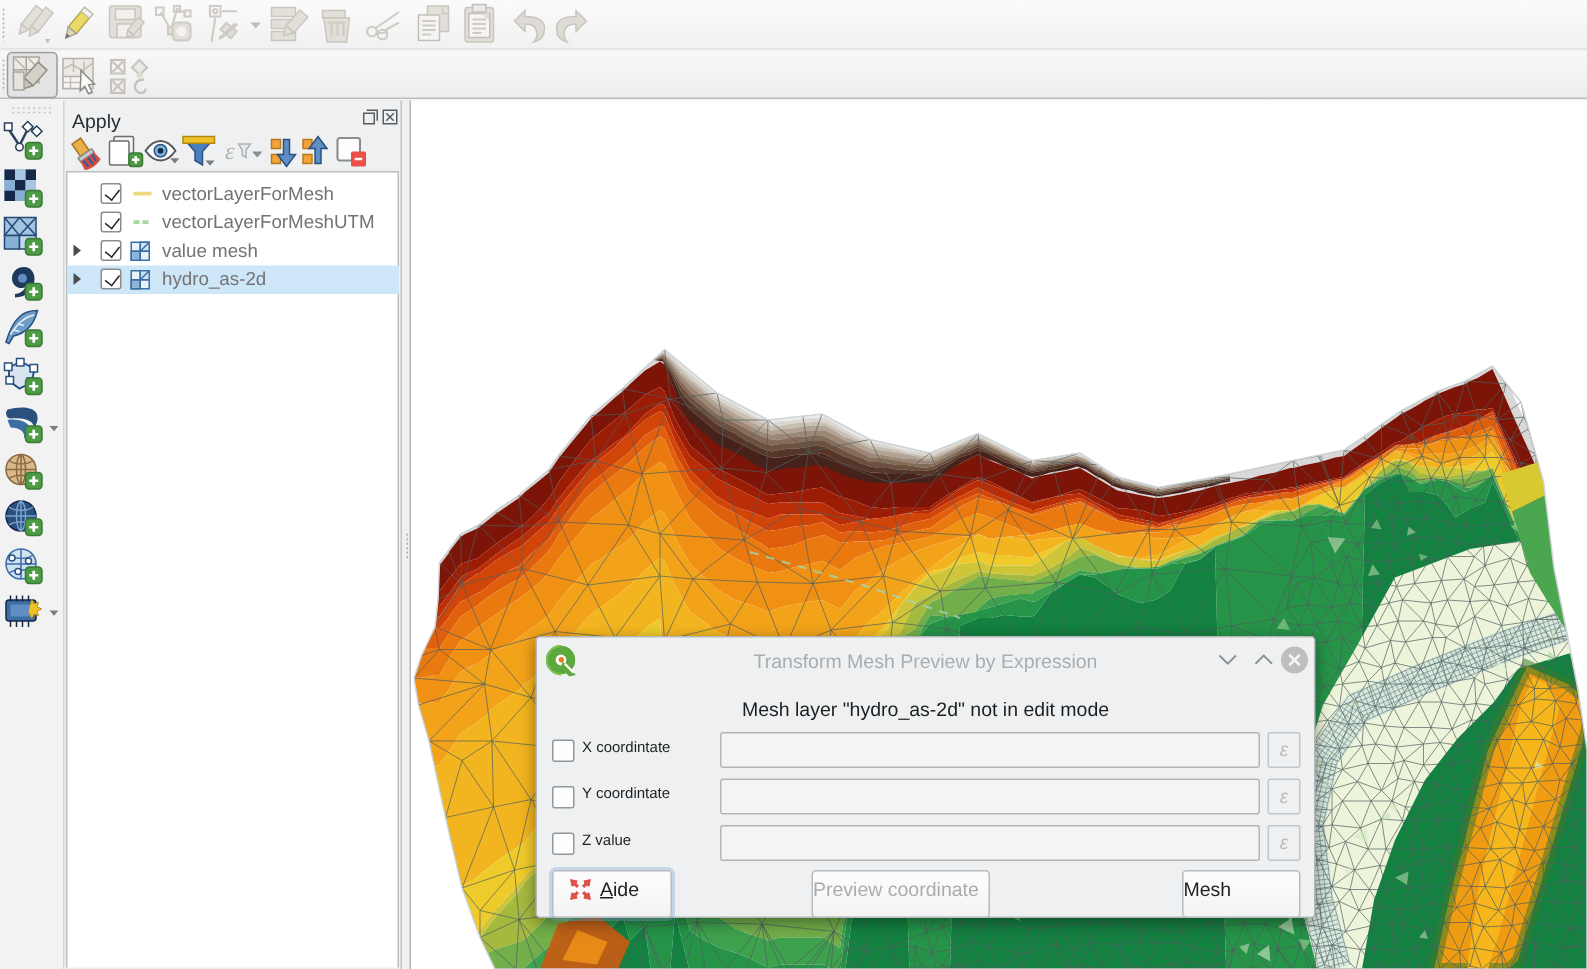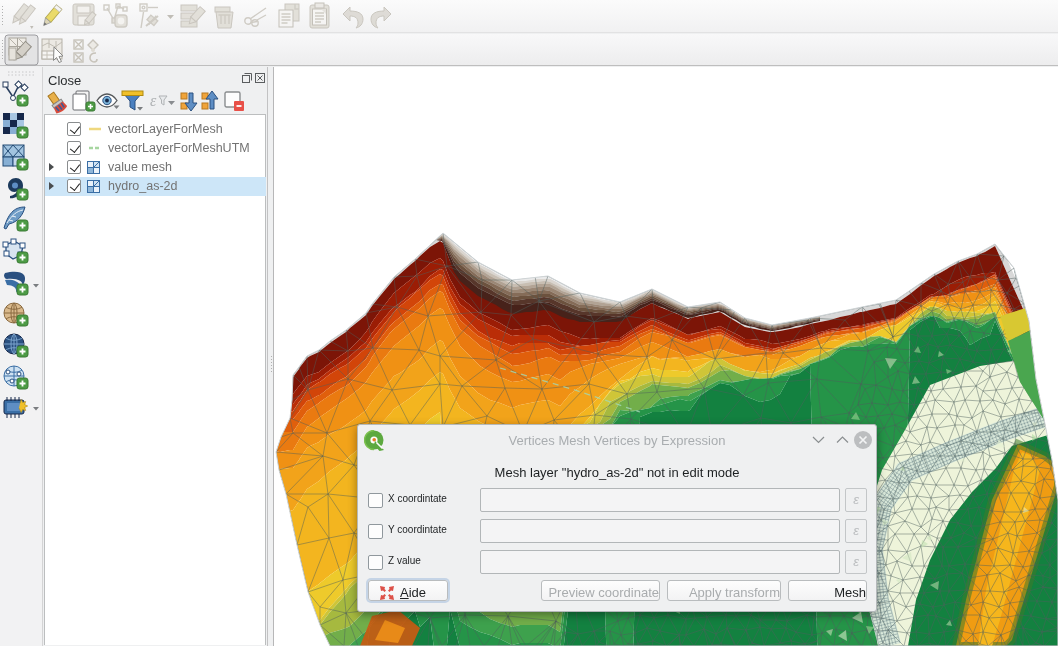--- a/index.html
+++ b/index.html
@@ -17,21 +17,21 @@
 .lrow .cb:after{content:"";position:absolute;left:3.5px;top:0.5px;width:4.5px;height:8px;border:solid #222;border-width:0 1.6px 1.6px 0;transform:rotate(38deg)}
 .lrow .name{position:absolute;left:63px;top:2.2px;white-space:nowrap}
 .lrow .tri{position:absolute;left:4px;top:5px;width:0;height:0;border-left:5px solid #4a4d4f;border-top:4px solid transparent;border-bottom:4px solid transparent}
 #dlg{position:absolute;left:357px;top:424px;width:520px;height:188px;background:#eff0f1;border:1px solid #b4b8ba;border-radius:3px;box-shadow:0 3px 10px rgba(0,0,0,.38);font-size:13px;color:#1d2022}
 #dlgtitle{position:absolute;left:0;top:0;width:100%;height:30px}
 #dlgtitle .txt{position:absolute;top:8px;width:100%;text-align:center;color:#a9adb0;font-size:13px}
 .dchk{position:absolute;left:10px;width:15px;height:15px;background:#fdfdfd;border:1px solid #90989d;border-radius:2px}
 .dlabel{position:absolute;left:30px;font-size:10px}
 .dinput{position:absolute;left:122px;width:360px;height:24px;background:#f4f4f5;border:1px solid #b2b6b8;border-radius:2px}
 .deps{position:absolute;left:487px;width:22px;height:24px;background:#eff0f1;border:1px solid #c3c6c8;border-radius:2px;color:#b9bcbe;text-align:center;font-size:13px;line-height:22px;font-style:italic}
-.dbtn{position:absolute;height:21px;background:linear-gradient(#fdfdfd,#f3f3f4);border:1px solid #b9bcbe;border-radius:3px;font-size:13px;text-align:right}
+.dbtn{position:absolute;height:32px;background:linear-gradient(#fdfdfd,#f3f3f4);border:1px solid #b9bcbe;border-radius:3px;font-size:13px;text-align:left}
 .dbtn.dis{color:#a9acae}
 .g1{stroke:#c7c3ba;fill:none;stroke-width:1.4}
 .g2{fill:#dedbd3;stroke:#c0bcb3;stroke-width:1}
 </style></head><body>
 <div id="app">
   <div id="tb1">
     <div class="sep" style="left:1px;top:5px;height:22px"></div>
     <svg width="1058" height="33" style="position:absolute;left:0;top:0;opacity:.82">
       <g transform="translate(11,3)">
           <g transform="rotate(38 11 13)">
@@ -239,21 +239,21 @@
             <path d="M4 1v4M8 1v4M12 1v4M16 1v4M4 18v4M8 18v4M12 18v4M16 18v4M1 8h-0M21 8h0" stroke="#16284a"></path>
             <rect x="4" y="7" width="14" height="8" fill="#5e8ec4"></rect>
             <path d="M16 12l2.2 4.5 1.5-3 3 1-1-3 3-1.5-3-1.5 1-3-3 1-1.5-3-1.2 4" fill="#f0c02a" stroke="#b08a10" stroke-width=".6"></path>
           </g>
       </g>
       <path d="M33 217l6 0-3 3.5z" fill="#7a7d80"></path>
       <path d="M33 340l6 0-3 3.5z" fill="#7a7d80"></path>
     </svg>
   </div>
   <div id="panel">
-    <div id="ptitle">Close</div>
+    <div id="ptitle">Apply</div>
     <svg width="26" height="14" style="position:absolute;left:198px;top:5px" fill="none" stroke="#5a5d5f">
       <rect x="1.5" y="3.5" width="7" height="7"></rect>
         <path d="M3.5 1.5h7v7"></path>
       <rect x="14.5" y="1.5" width="9" height="9"></rect>
         <path d="M16.5 3.5l5 5M21.5 3.5l-5 5"></path>
     </svg>
     <svg width="215" height="24" style="position:absolute;left:4px;top:23px">
       <g transform="translate(2,2)">
           <g transform="rotate(-35 8 10)">
             <rect x="4" y="0" width="7" height="10" fill="#e8b04a" stroke="#a87820"></rect>
@@ -433,21 +433,21 @@
   <div id="dlg">
     <div id="dlgtitle">
       <svg width="21" height="21" style="position:absolute;left:6px;top:5px" viewBox="0 0 21 21">
           <circle cx="10" cy="10" r="9.5" fill="#5da93f"></circle>
           <circle cx="10" cy="10" r="3.6" fill="#fdfdfb"></circle>
           <circle cx="10.2" cy="9.8" r="1.8" fill="#e87e24"></circle>
           <path d="M11 11l9 9-4.5 1L10 15z" fill="#5da93f"></path>
           <path d="M12.5 12.5l6 6" stroke="#fdfdfb" stroke-width="1.6"></path>
           <path d="M10 .5A9.5 9.5 0 0 0 10 19.5" fill="none" stroke="#7cc04f" stroke-width="1.5"></path>
         </svg>
-      <span class="txt">Vertices Mesh Vertices by Expression</span>
+      <span class="txt">Transform Mesh Preview by Expression</span>
       <svg width="70" height="22" style="position:absolute;right:3px;top:4px" viewBox="0 0 70 22">
         <path d="M10 8l5.5 5.5L21 8" stroke="#8a8e90" fill="none" stroke-width="1.2"></path>
         <path d="M34 13.5L39.5 8l5.5 5.5" stroke="#8a8e90" fill="none" stroke-width="1.2"></path>
         <circle cx="60" cy="11" r="9" fill="#bcbec0"></circle>
         <path d="M56.5 7.5l7 7M63.5 7.5l-7 7" stroke="#f2f3f4" stroke-width="1.7"></path>
       </svg>
     </div>
     <div style="position:absolute;left:0;top:40px;width:100%;text-align:center;font-size:13px">Mesh layer "hydro_as-2d" not in edit mode</div>
     <span class="dchk" style="top:68px"></span>
       <span class="dlabel" style="top:68px">X coordintate</span>
@@ -463,16 +463,15 @@
       <div class="deps" style="top:125px">ε</div>
     <div class="dbtn" style="left:10px;top:155px;width:80px;box-shadow:0 0 0 2px rgba(120,160,210,.35)">
       <svg width="16" height="16" style="position:absolute;left:10px;top:4px" viewBox="0 0 16 16">
           <g fill="#dd5148">
             <path d="M1 1l5 1-0.5 2L7 5.5 5.5 7 4 5.5 2 6zM15 1l-1 5-2-.5L10.5 7 9 5.5 10.5 4 10 2zM1 15l1-5 2 .5L5.5 9 7 10.5 5.5 12l.5 2zM15 15l-5-1 .5-2L9 10.5 10.5 9l1.5 1.5 2-.5z"></path>
           </g>
         </svg>
       <span style="position:absolute;left:31px;top:4px"><u>A</u>ide</span>
     </div>
     <div class="dbtn dis" style="left:183px;top:155px;width:119px;line-height:23px">Preview coordinate</div>
-    <div class="dbtn dis" style="left:309px;top:155px;width:114px;line-height:23px">Apply transform</div>
     <div class="dbtn" style="left:430px;top:155px;width:79px;line-height:23px">Mesh</div>
   </div>
 </div>
 
 </body></html>

